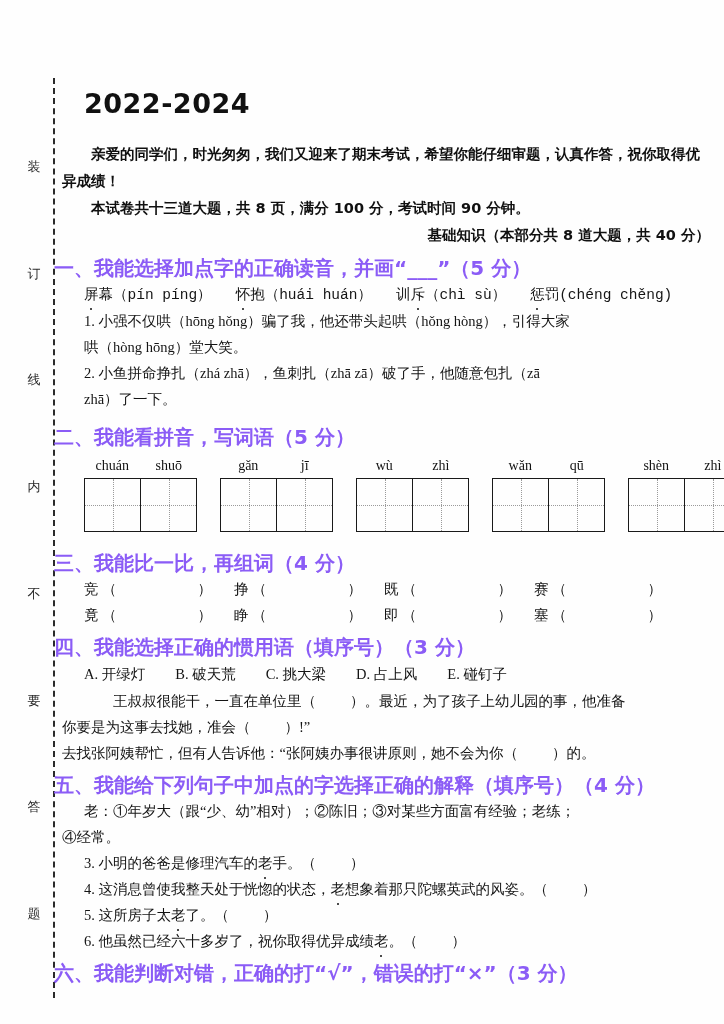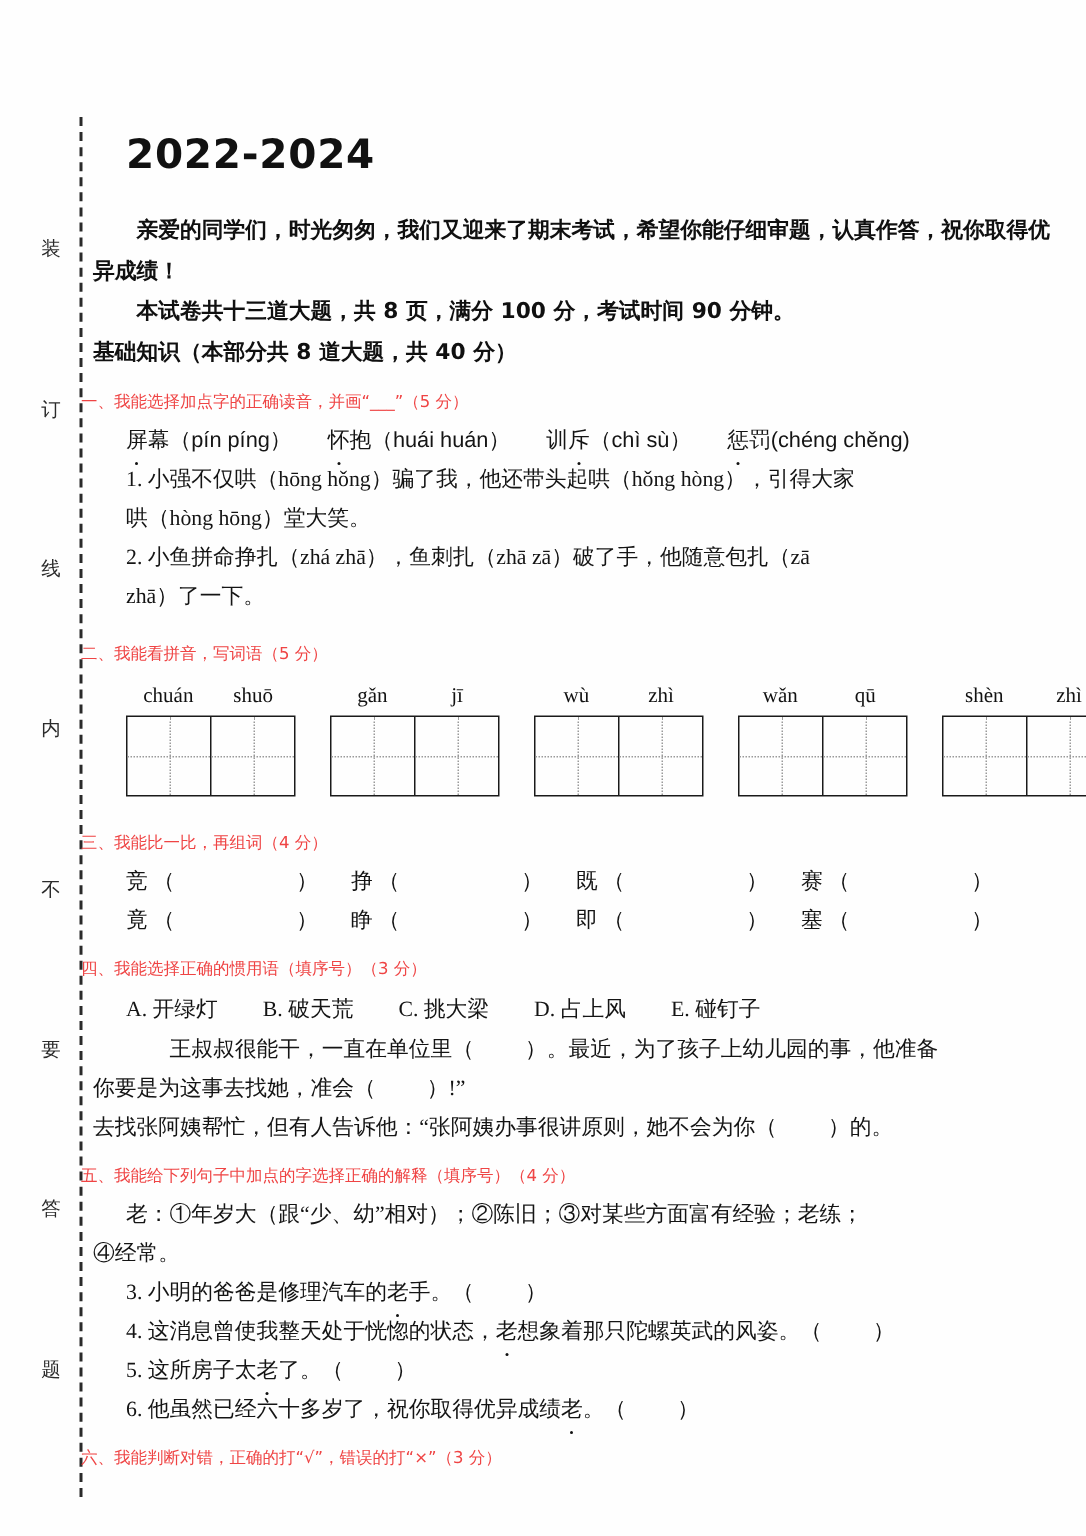--- a/index.html
+++ b/index.html
@@ -69,42 +69,42 @@
   .intro {
     margin-top: 22px;
     font-family: "DejaVu Sans", sans-serif;
     font-weight: 700;
     font-size: 14.5px;
     line-height: 27px;
     color: #101010;
   }
   .intro p { margin: 0; }
   .indent2 { text-indent: 2em; }
-  .center { text-align: left; }
+  .center { text-align: right; }
 
   .sec-head {
     font-family: "DejaVu Sans", sans-serif;
-    font-weight: 400;
-    font-size: 11px;
+    font-weight: 700;
+    font-size: 20px;
     line-height: 26px;
     margin-top: 6px;
-    color: #ef4444;
+    color: #8b5cf6;
     margin-left: -8px;
   }
 
   .body-line {
     font-family: "Liberation Serif", "DejaVu Serif", serif;
     font-size: 14.5px;
     line-height: 26px;
     color: #141414;
     margin-left: 22px;
   }
   .body-line.nohang { margin-left: 0; }
 
-  .pin { font-family: Liberation Sans, sans-serif; }
+  .pin { font-family: Liberation Mono, monospace; }
 
   
   .dot {
     position: relative;
     display: inline-block;
   }
   .dot::after {
     content: "";
     position: absolute;
     left: 50%;

